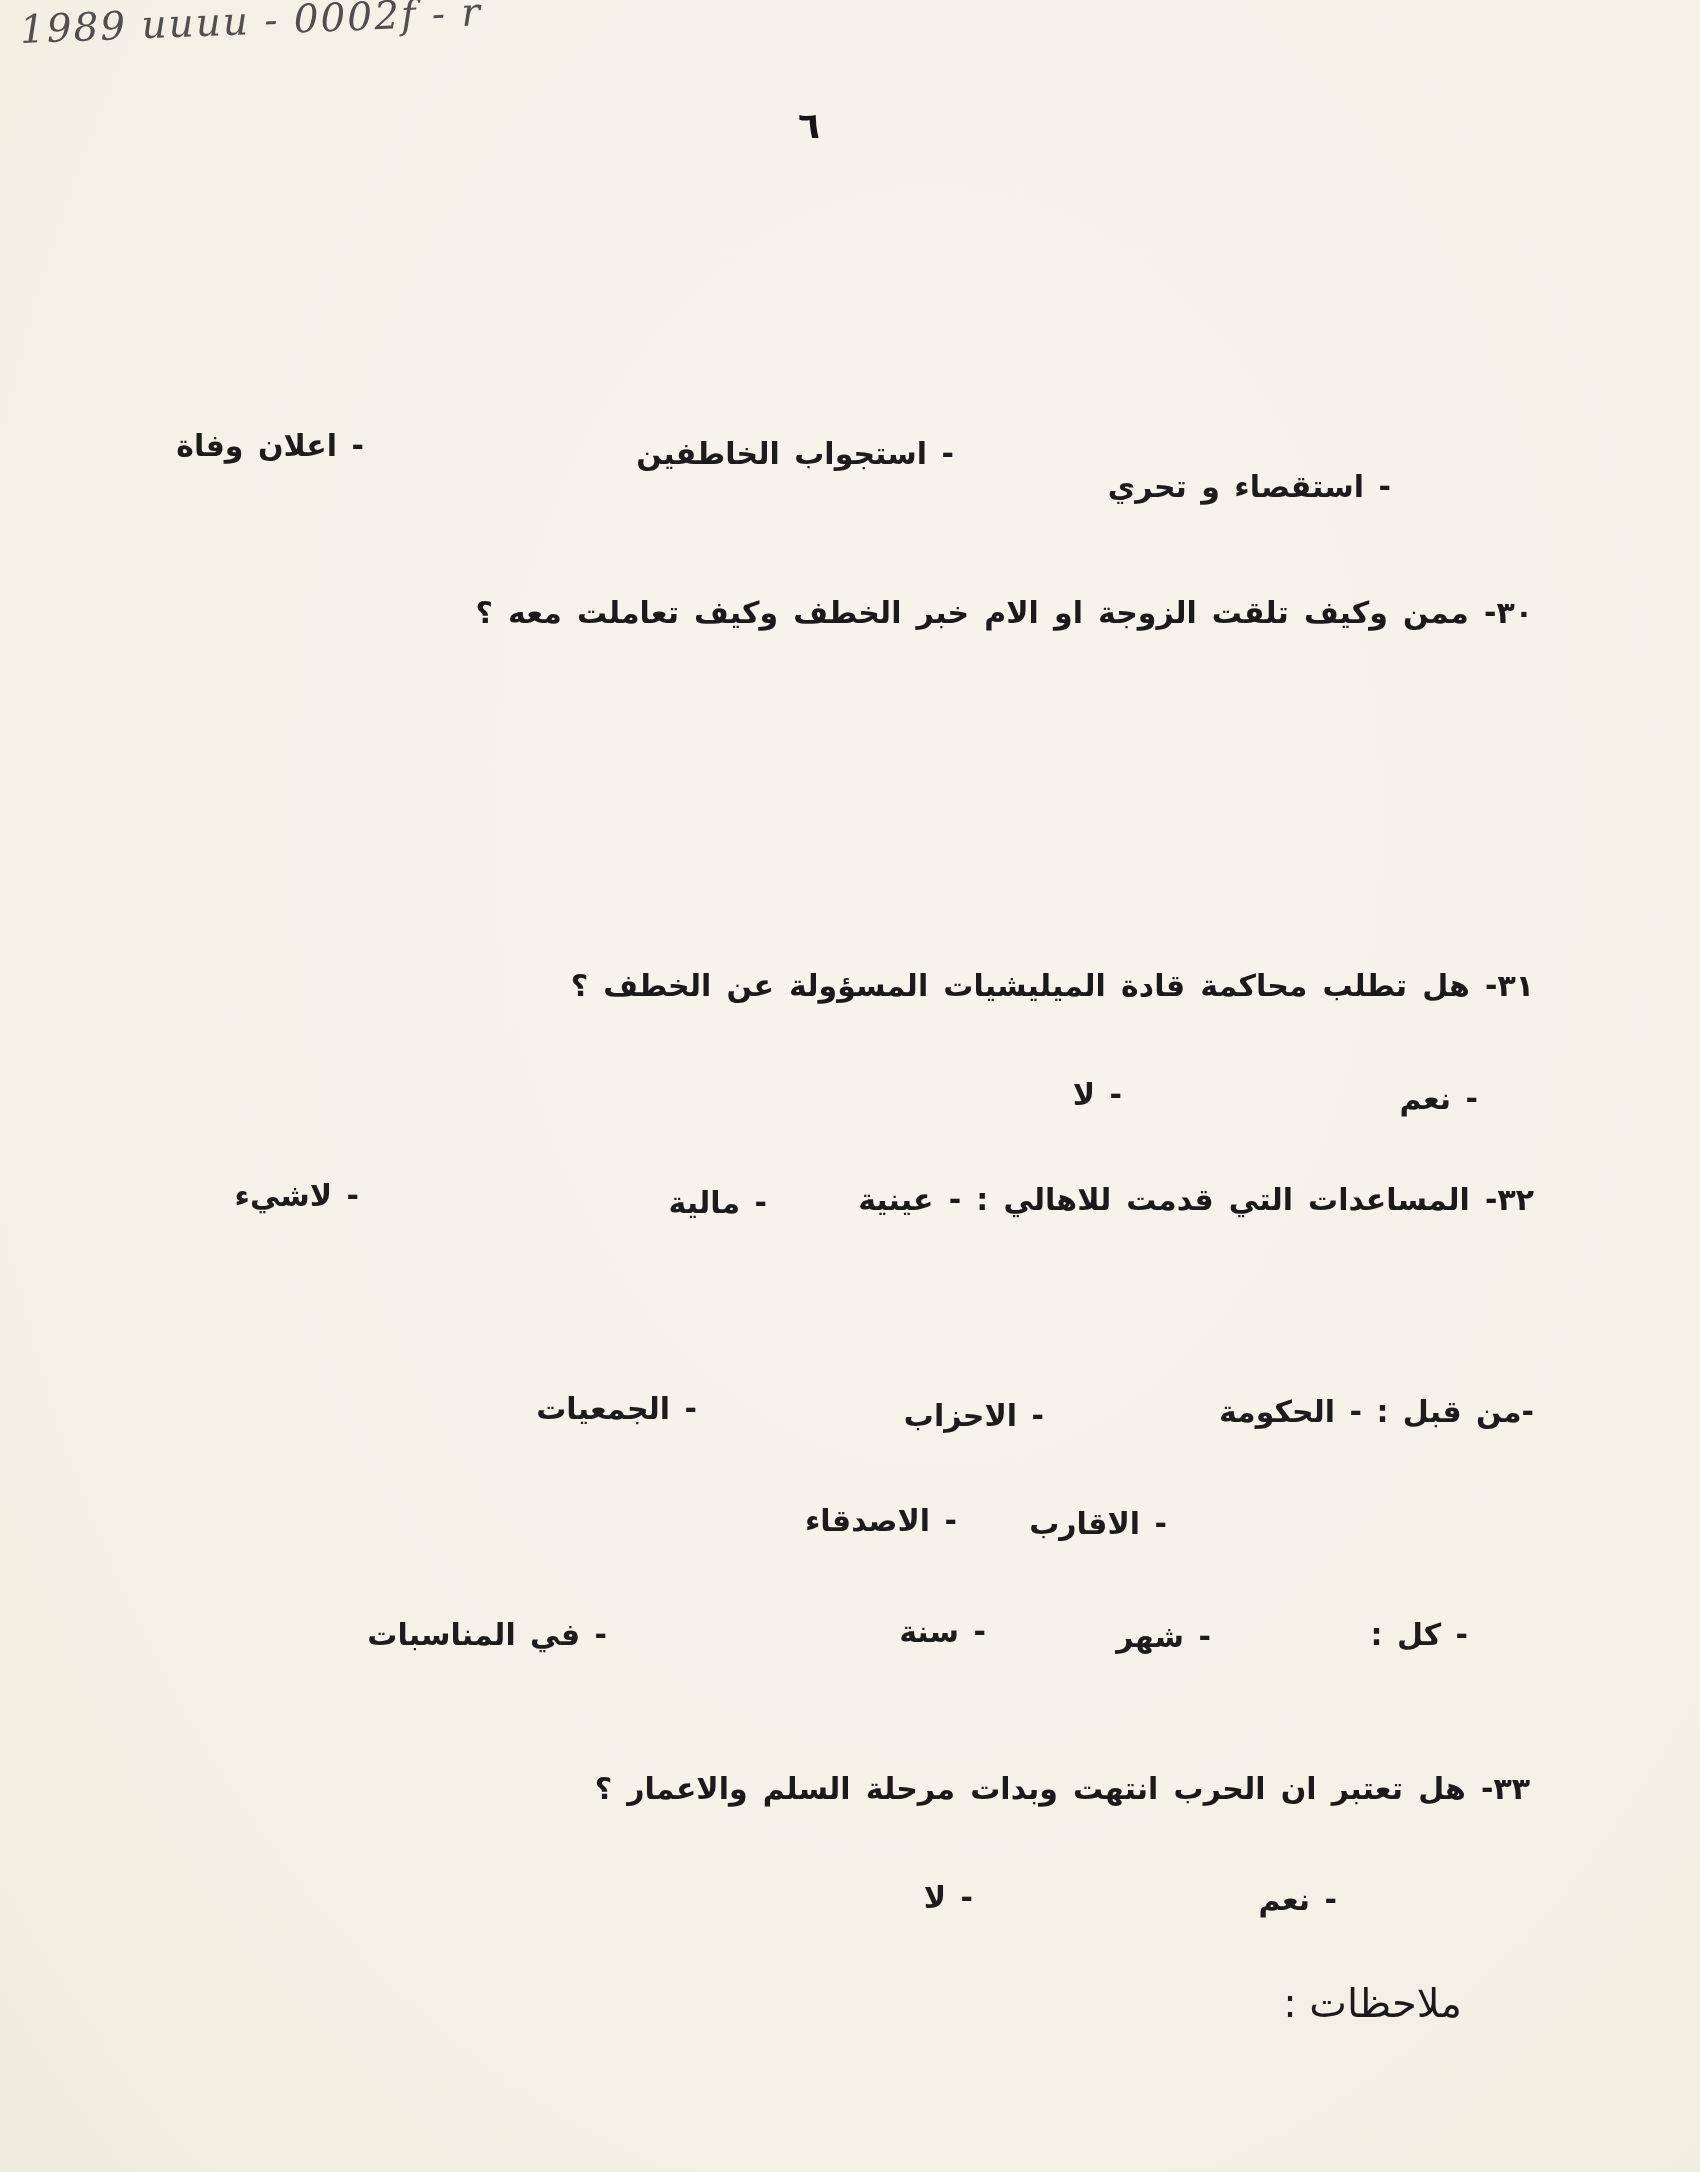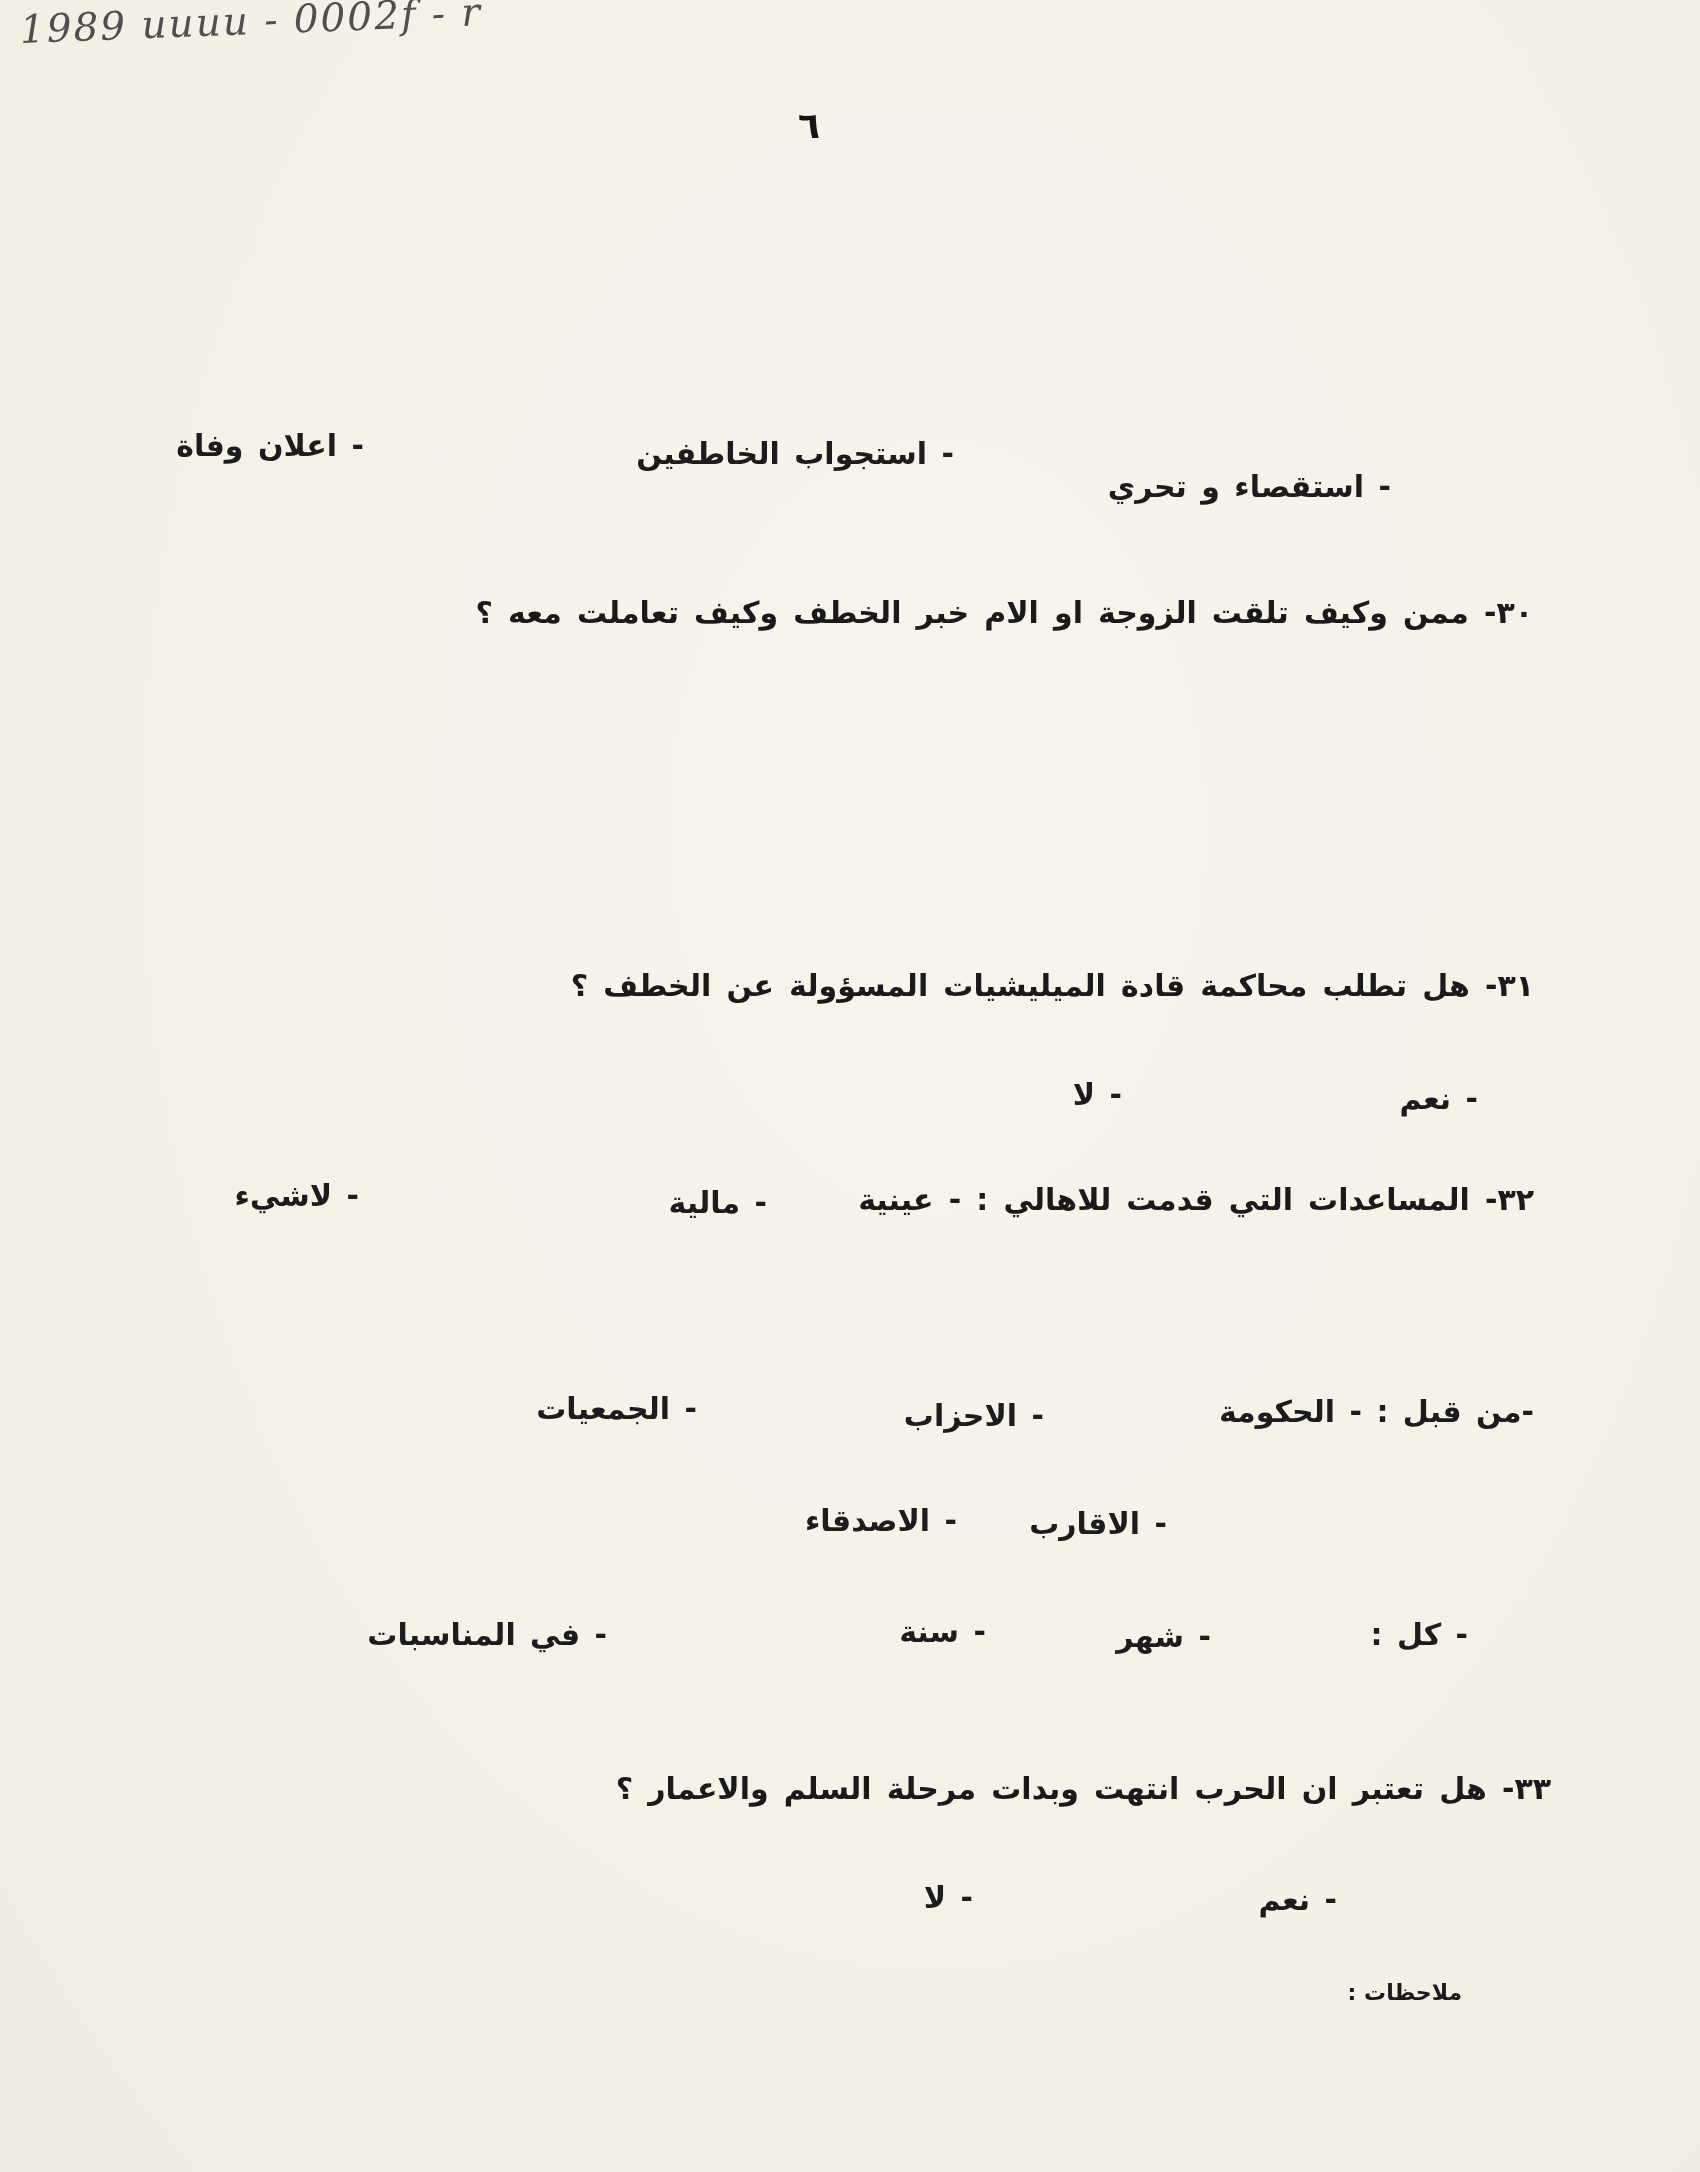--- a/index.html
+++ b/index.html
@@ -39,22 +39,22 @@
   .handwriting {
     font-family: "DejaVu Serif", serif;
     font-style: italic;
     font-size: 39px;
     color: #4f4f4f;
     letter-spacing: 2px;
     transform: rotate(-2.2deg);
     transform-origin: left top;
   }
   .notes {
-    font-size: 22px;
-    font-weight: 700;
+    font-size: 40px;
+    font-weight: 400;
     color: #1a1a1a;
   }
 </style>
 </head>
 <body>
 
 <div class="page">
 
   <div class="abs handwriting" style="left:18.7px; top:6.7px;">1989 uuuu - 0002f - r</div>
 
@@ -92,21 +92,21 @@
   <div class="abs rtl opt" style="right:744px; top:1503px;">- الاصدقاء</div>
 
   <div class="abs rtl opt" style="right:233px; top:1617px;">- كل :</div>
 
   <div class="abs rtl opt" style="right:490px; top:1619px;">- شهر</div>
 
   <div class="abs rtl opt" style="right:715px; top:1614px;">- سنة</div>
 
   <div class="abs rtl opt" style="right:1094px; top:1617px;">- في المناسبات</div>
 
-  <div class="abs rtl q" style="right:150px; top:1771px;">٣٣- هل تعتبر ان الحرب انتهت وبدات مرحلة السلم والاعمار ؟</div>
+  <div class="abs rtl q" style="right:171px; top:1771px;">٣٣- هل تعتبر ان الحرب انتهت وبدات مرحلة السلم والاعمار ؟</div>
 
   <div class="abs rtl opt" style="right:364px; top:1882px;">- نعم</div>
 
   <div class="abs rtl opt" style="right:728px; top:1880px;">- لا</div>
 
   <div class="abs rtl notes" style="right:239px; top:1980px;">ملاحظات :</div>
 
 </div>
 
 

